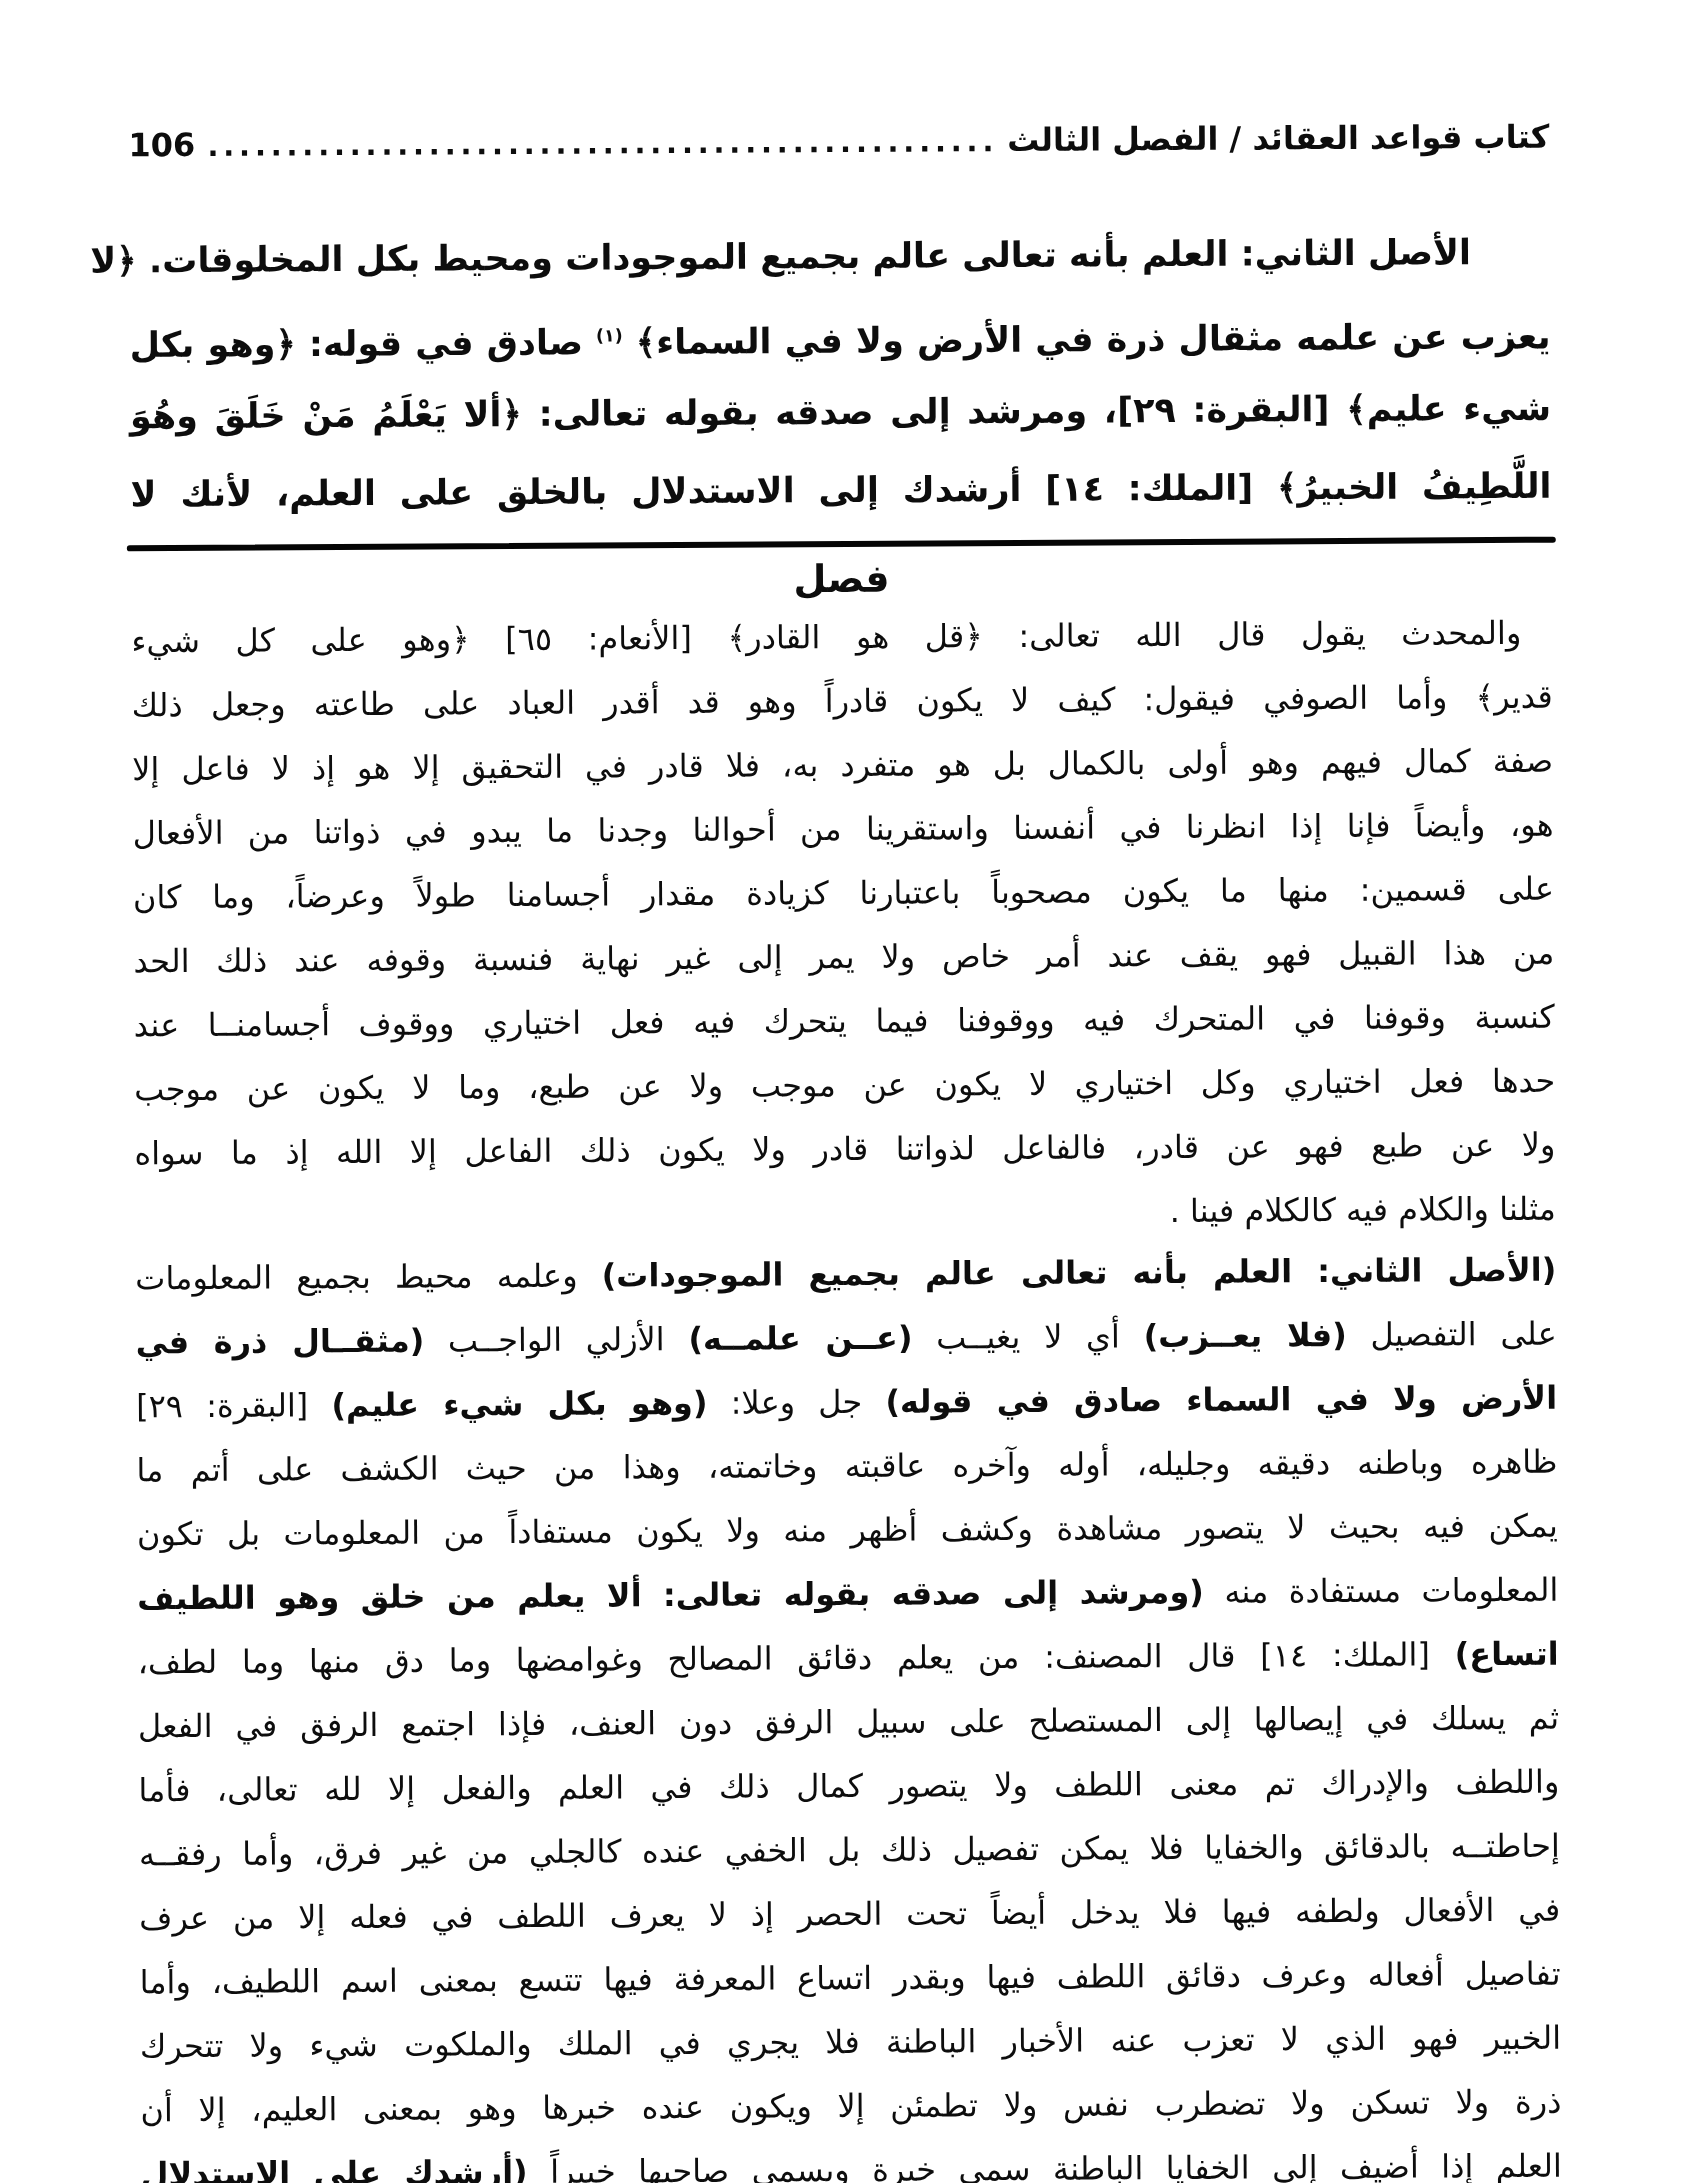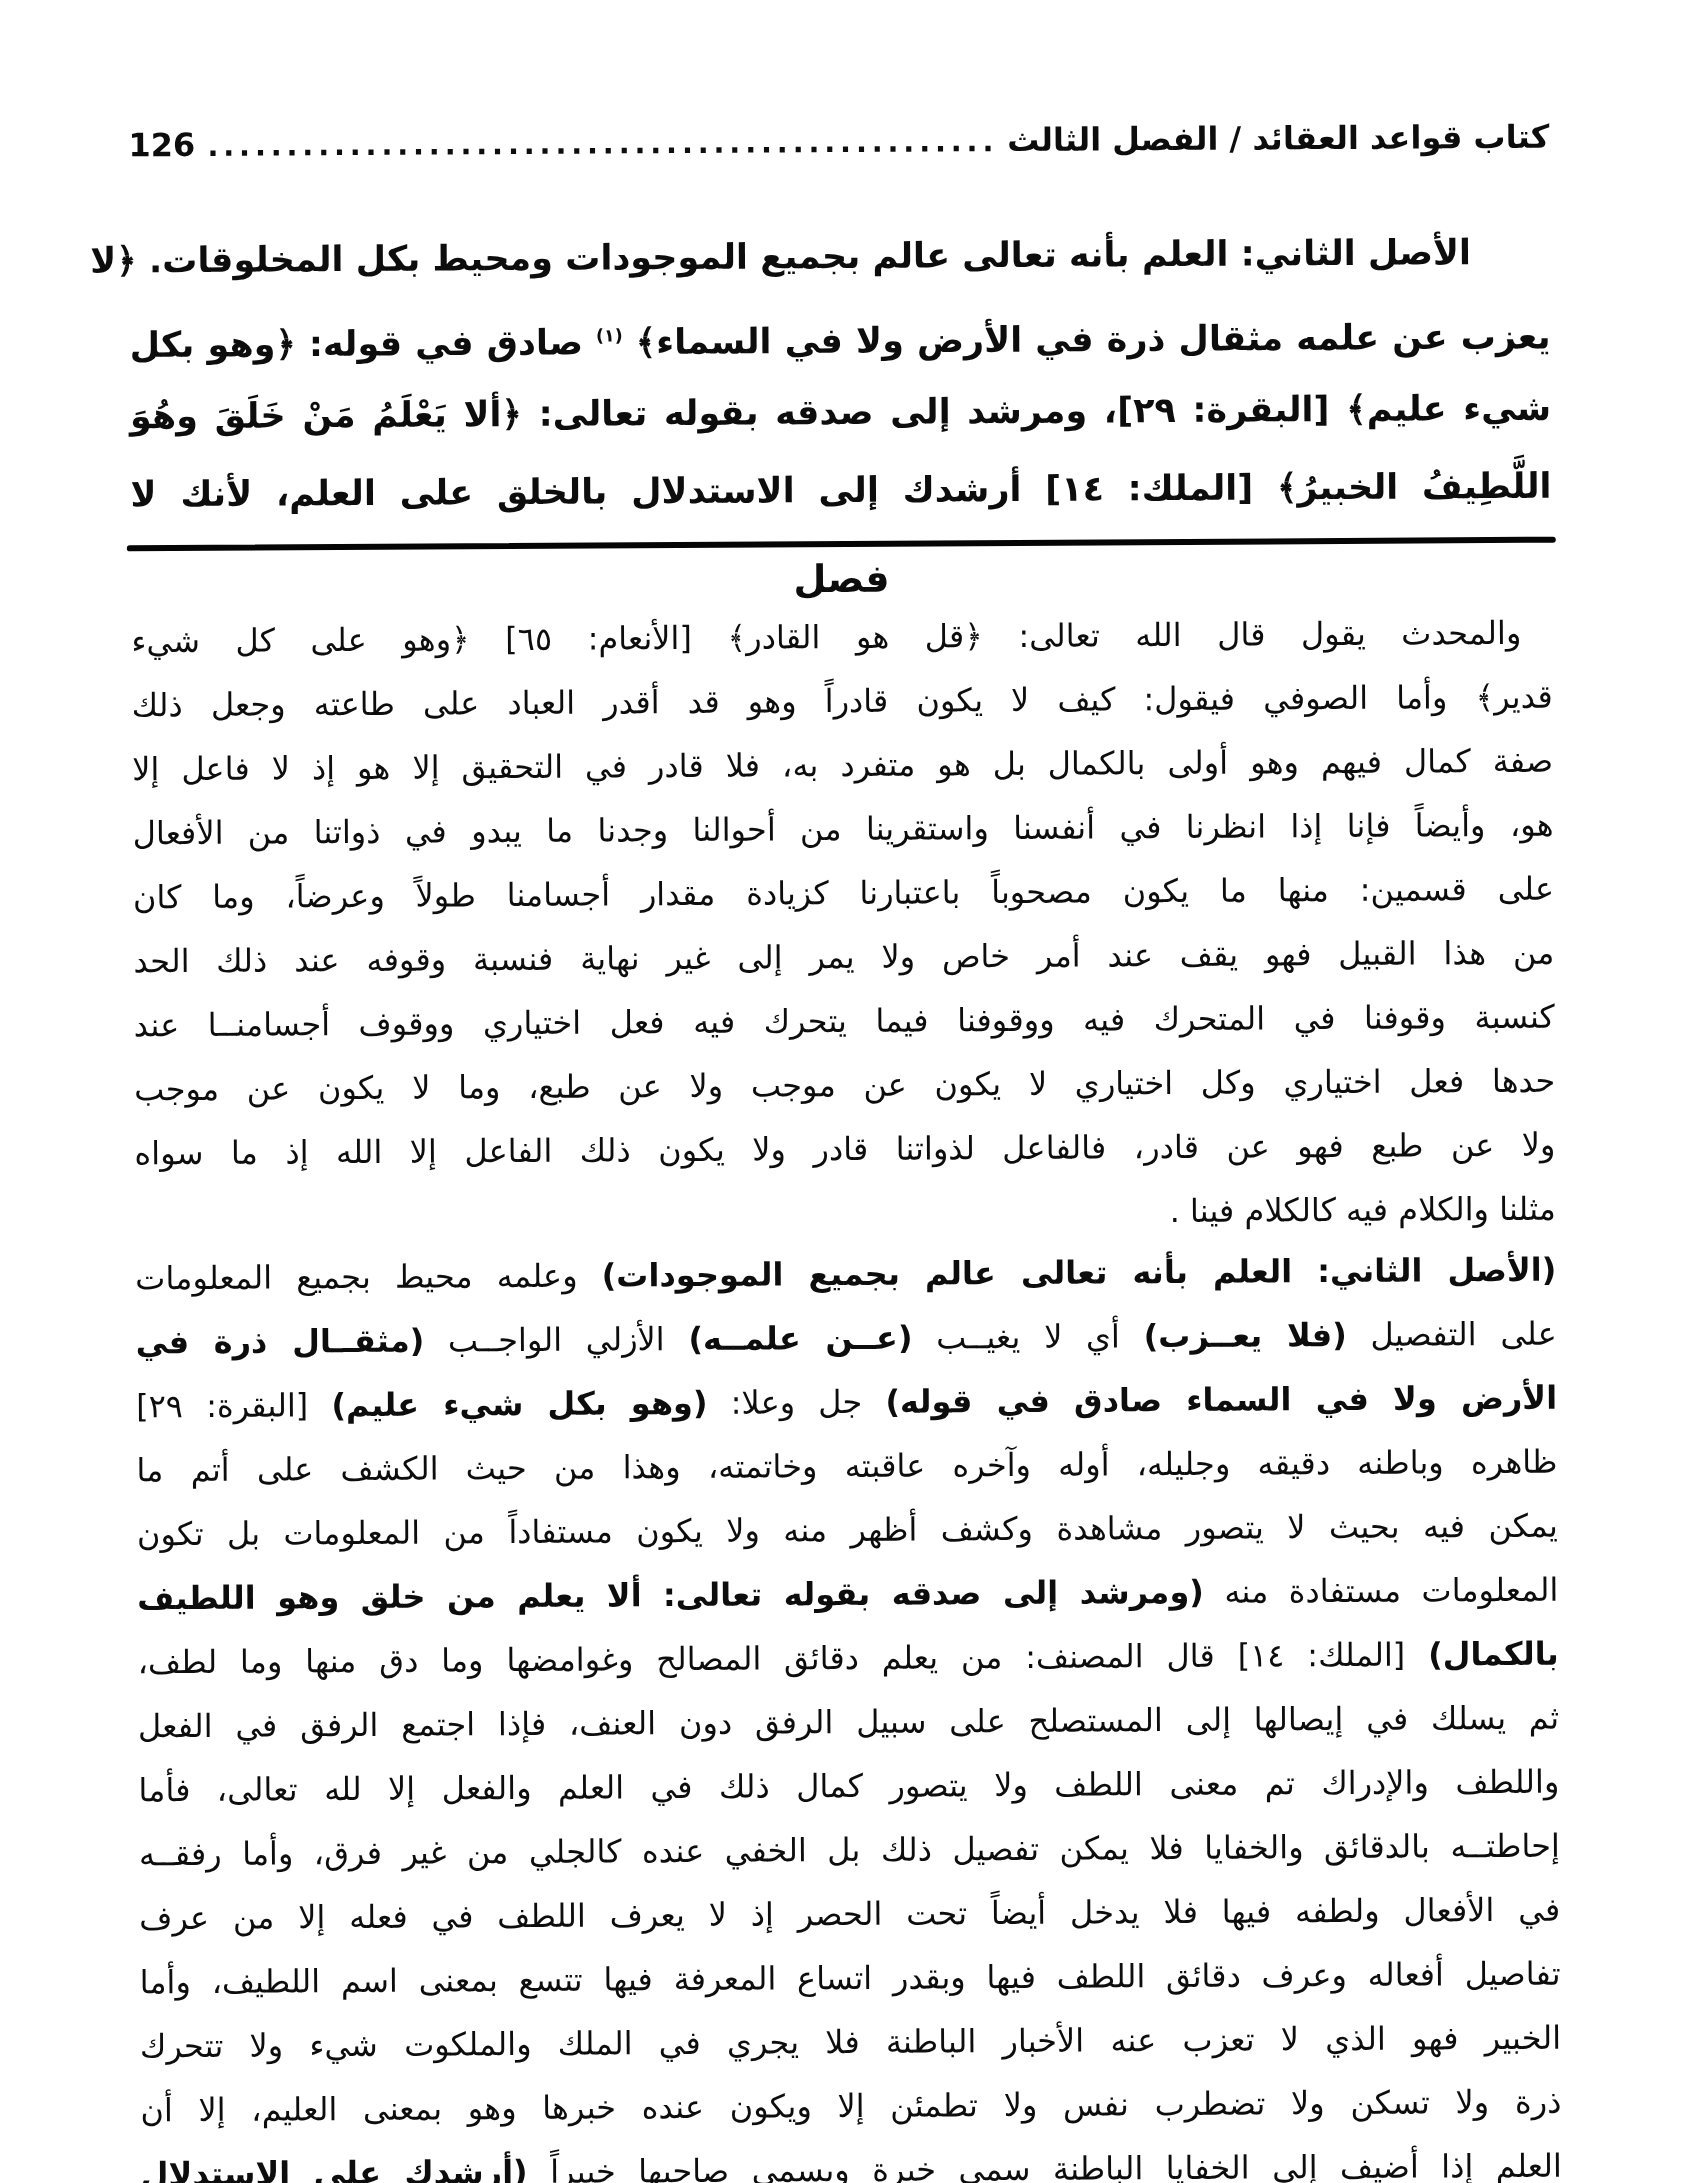--- a/index.html
+++ b/index.html
@@ -46,21 +46,21 @@
   }
 </style>
 </head>
 <body>
 
 <div class="sheet">
 
   <div class="abs header">
     <span class="h-title">كتاب قواعد العقائد / الفصل الثالث</span>
     <span class="h-dots">......................................................................</span>
-    <span class="h-page">126</span>
+    <span class="h-page">106</span>
   </div>
 
   <div class="abs block matn">
       <div class="line j ind-lg"><span class="b">الأصل الثاني: العلم بأنه تعالى عالم بجميع الموجودات ومحيط بكل المخلوقات. ﴿لا</span></div>
       <div class="line j"><span class="b">يعزب عن علمه مثقال ذرة في الأرض ولا في السماء﴾ </span><span class="b sup">(١)</span><span class="b"> صادق في قوله: ﴿وهو بكل</span></div>
       <div class="line j"><span class="b">شيء عليم﴾ [البقرة: ٢٩]، ومرشد إلى صدقه بقوله تعالى: ﴿ألا يَعْلَمُ مَنْ خَلَقَ وهُوَ</span></div>
       <div class="line j"><span class="b">اللَّطِيفُ الخبيرُ﴾ [الملك: ١٤] أرشدك إلى الاستدلال بالخلق على العلم، لأنك لا</span></div>
     </div>
 
   <div class="abs rule"></div>
@@ -80,21 +80,21 @@
       <div class="line"><span>مثلنا والكلام فيه كالكلام فينا .</span></div>
     </div>
 
   <div class="abs block commentary">
       <div class="line j"><span class="b">(الأصل الثاني: العلم بأنه تعالى عالم بجميع الموجودات)</span><span> وعلمه محيط بجميع المعلومات</span></div>
       <div class="line j"><span>على التفصيل </span><span class="b">(فلا يعــزب)</span><span> أي لا يغيــب </span><span class="b">(عــن علمــه)</span><span> الأزلي الواجــب </span><span class="b">(مثقــال ذرة في</span></div>
       <div class="line j"><span class="b">الأرض ولا في السماء صادق في قوله)</span><span> جل وعلا: </span><span class="b">(وهو بكل شيء عليم)</span><span> [البقرة: ٢٩]</span></div>
       <div class="line j"><span>ظاهره وباطنه دقيقه وجليله، أوله وآخره عاقبته وخاتمته، وهذا من حيث الكشف على أتم ما</span></div>
       <div class="line j"><span>يمكن فيه بحيث لا يتصور مشاهدة وكشف أظهر منه ولا يكون مستفاداً من المعلومات بل تكون</span></div>
       <div class="line j"><span>المعلومات مستفادة منه </span><span class="b">(ومرشد إلى صدقه بقوله تعالى: ألا يعلم من خلق وهو اللطيف</span></div>
-      <div class="line j"><span class="b">بالكمال)</span><span> [الملك: ١٤] قال المصنف: من يعلم دقائق المصالح وغوامضها وما دق منها وما لطف،</span></div>
+      <div class="line j"><span class="b">اتساع)</span><span> [الملك: ١٤] قال المصنف: من يعلم دقائق المصالح وغوامضها وما دق منها وما لطف،</span></div>
       <div class="line j"><span>ثم يسلك في إيصالها إلى المستصلح على سبيل الرفق دون العنف، فإذا اجتمع الرفق في الفعل</span></div>
       <div class="line j"><span>واللطف والإدراك تم معنى اللطف ولا يتصور كمال ذلك في العلم والفعل إلا لله تعالى، فأما</span></div>
       <div class="line j"><span>إحاطتــه بالدقائق والخفايا فلا يمكن تفصيل ذلك بل الخفي عنده كالجلي من غير فرق، وأما رفقــه</span></div>
       <div class="line j"><span>في الأفعال ولطفه فيها فلا يدخل أيضاً تحت الحصر إذ لا يعرف اللطف في فعله إلا من عرف</span></div>
       <div class="line j"><span>تفاصيل أفعاله وعرف دقائق اللطف فيها وبقدر اتساع المعرفة فيها تتسع بمعنى اسم اللطيف، وأما</span></div>
       <div class="line j"><span>الخبير  فهو الذي لا تعزب عنه الأخبار الباطنة فلا يجري في الملك والملكوت شيء ولا تتحرك</span></div>
       <div class="line j"><span>ذرة ولا تسكن ولا تضطرب نفس ولا تطمئن إلا ويكون عنده خبرها وهو بمعنى العليم، إلا أن</span></div>
       <div class="line j"><span>العلم إذا أضيف إلى الخفايا الباطنة سمي خبرة ويسمى صاحبها خبيراً </span><span class="b">(أرشدك على الإستدلال</span></div>
     </div>
 

